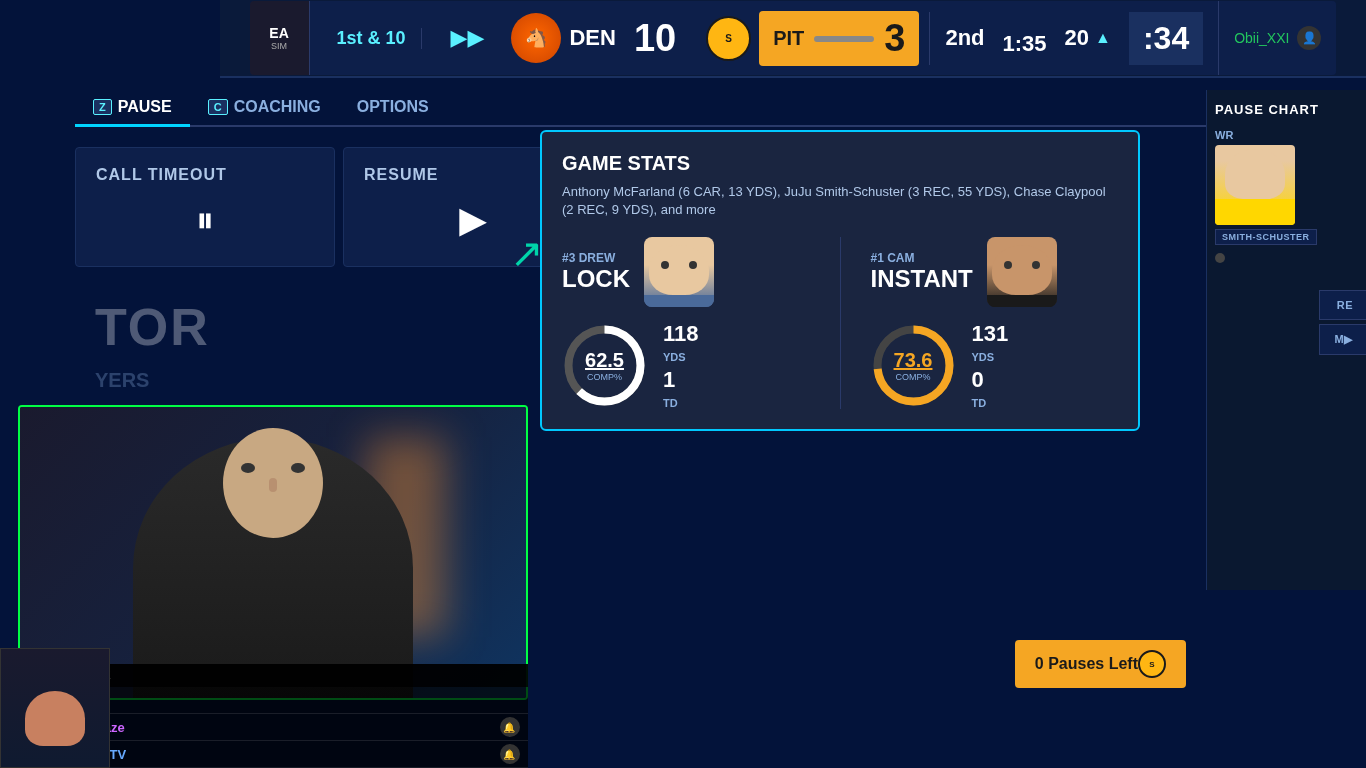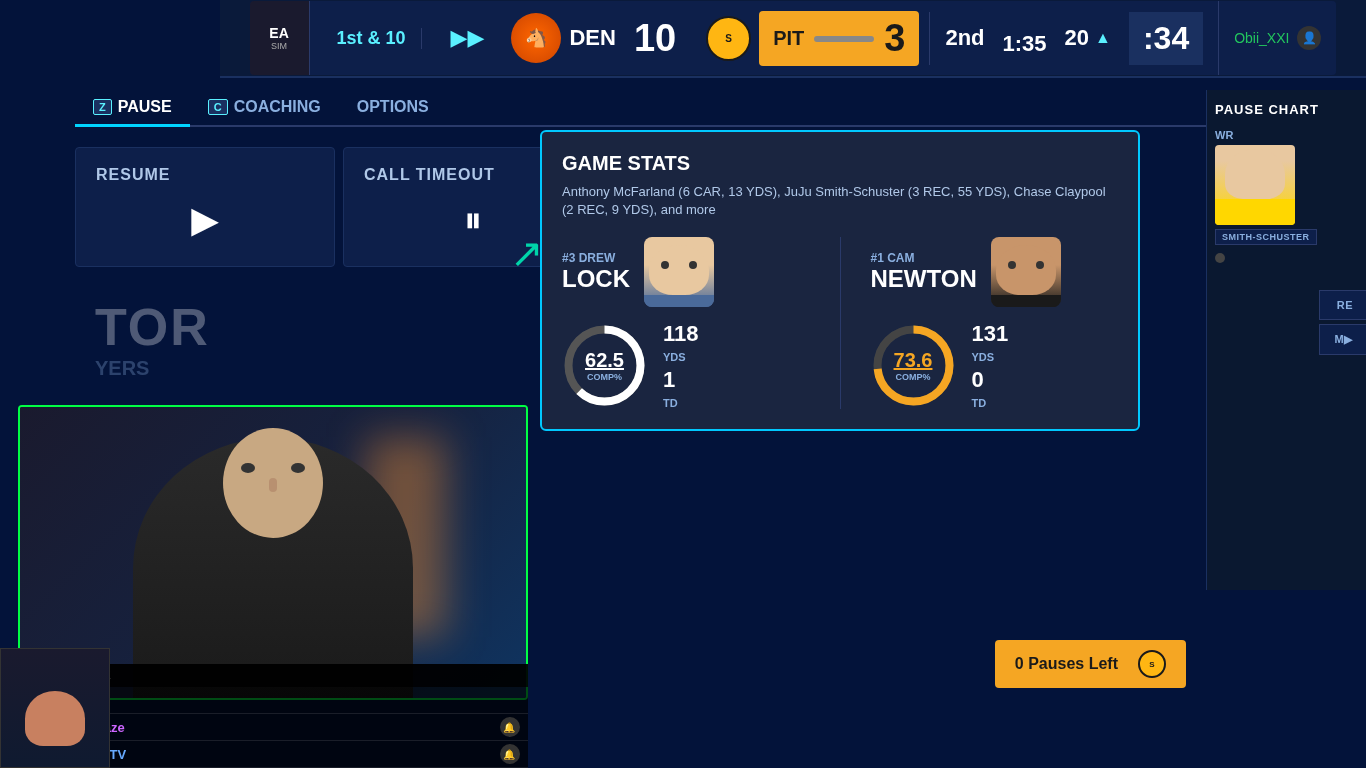--- a/index.html
+++ b/index.html
@@ -337,21 +337,21 @@
     }
     .circle-value {
       font-size: 20px;
       font-weight: 900;
       color: white;
       text-decoration: underline;
     }
     .circle-label {
       font-size: 9px;
       color: #8aafdf;
-      font-weight: 700;
+      font-weight: 400;
     }
     .stat-col {
       display: flex;
       flex-direction: column;
       gap: 4px;
     }
     .stat-val { font-size: 22px; font-weight: 900; color: white; }
     .stat-lbl { font-size: 11px; color: #8aafdf; font-weight: 700; }
     .qb-divider {
       width: 1px;
@@ -418,21 +418,21 @@
       right: 180px;
       bottom: 80px;
       background: #f5a623;
       padding: 10px 20px;
       font-size: 16px;
       font-weight: 900;
       color: #1a1a1a;
       border-radius: 4px;
       display: flex;
       align-items: center;
-      gap: 20px;
+      gap: 0;
     }
 
     
     .webcam-overlay {
       position: absolute;
       left: 18px;
       top: 405px;
       width: 510px;
       height: 295px;
       border: 2px solid #00ff44;
@@ -639,30 +639,30 @@
       <span>COACHING</span>
     </div>
     <div class="tab-item">
       <span>OPTIONS</span>
     </div>
   </div>
 
   <div class="menu-grid">
 
     <div class="menu-btn">
+      <span class="menu-btn-label">CALL TIMEOUT</span>
+      <div class="menu-btn-icon">
+        <span>⏸</span>
+      </div>
+    </div>
+
+    <div class="menu-btn">
       <span class="menu-btn-label">RESUME</span>
       <div class="menu-btn-icon">
         <span>▶</span>
-      </div>
-    </div>
-
-    <div class="menu-btn">
-      <span class="menu-btn-label">CALL TIMEOUT</span>
-      <div class="menu-btn-icon">
-        <span>⏸</span>
       </div>
     </div>
 
     <div class="menu-btn locked">
       <span class="menu-btn-label">SUPER SIM</span>
       <span class="lock-icon">🔒</span>
       <div class="menu-btn-icon" style="color:#555;">
         <span>⏭</span>
       </div>
     </div>
@@ -670,21 +670,21 @@
     <div class="menu-btn">
       <span class="menu-btn-label">EXIT GAME</span>
       <div class="menu-btn-icon">
         <span style="font-size:44px;color:#cc3333;">✕</span>
       </div>
     </div>
   </div>
 
   <div style="display:flex;gap:8px;align-items:flex-start;">
 
-    <div style="display:flex;flex-direction:column;justify-content:center;gap:0;padding:10px 20px;opacity:0.3;">
+    <div style="display:flex;flex-direction:column;justify-content:center;gap:12px;padding:10px 20px;opacity:0.3;">
       <div style="font-size:52px;font-weight:900;color:white;letter-spacing:2px;">TOR</div>
       <div style="font-size:20px;font-weight:700;color:#8aafdf;">YERS</div>
     </div>
   </div>
 </div>
 
 <div class="arrow-indicator">
   ↗
 </div>
 
@@ -729,21 +729,21 @@
         </div>
       </div>
     </div>
 
     <div class="qb-divider"></div>
 
     <div style="flex:1;">
       <div class="qb-card">
         <div class="qb-info">
           <span class="qb-number">#1 CAM</span>
-          <span class="qb-name">NEWTON</span>
+          <span class="qb-name">INSTANT</span>
         </div>
         <div class="qb-face-pit">
           <div style="width:60px;height:50px;background:#c8956a;border-radius:50% 50% 40% 40%;margin:8px auto 0;position:relative;">
             <div style="width:8px;height:8px;background:#333;border-radius:50%;position:absolute;top:16px;left:12px;"></div>
             <div style="width:8px;height:8px;background:#333;border-radius:50%;position:absolute;top:16px;right:12px;"></div>
           </div>
           <div style="width:70px;height:30px;background:#1a1a1a;margin-top:0;"></div>
         </div>
       </div>
       <div class="qb-stats-row">

